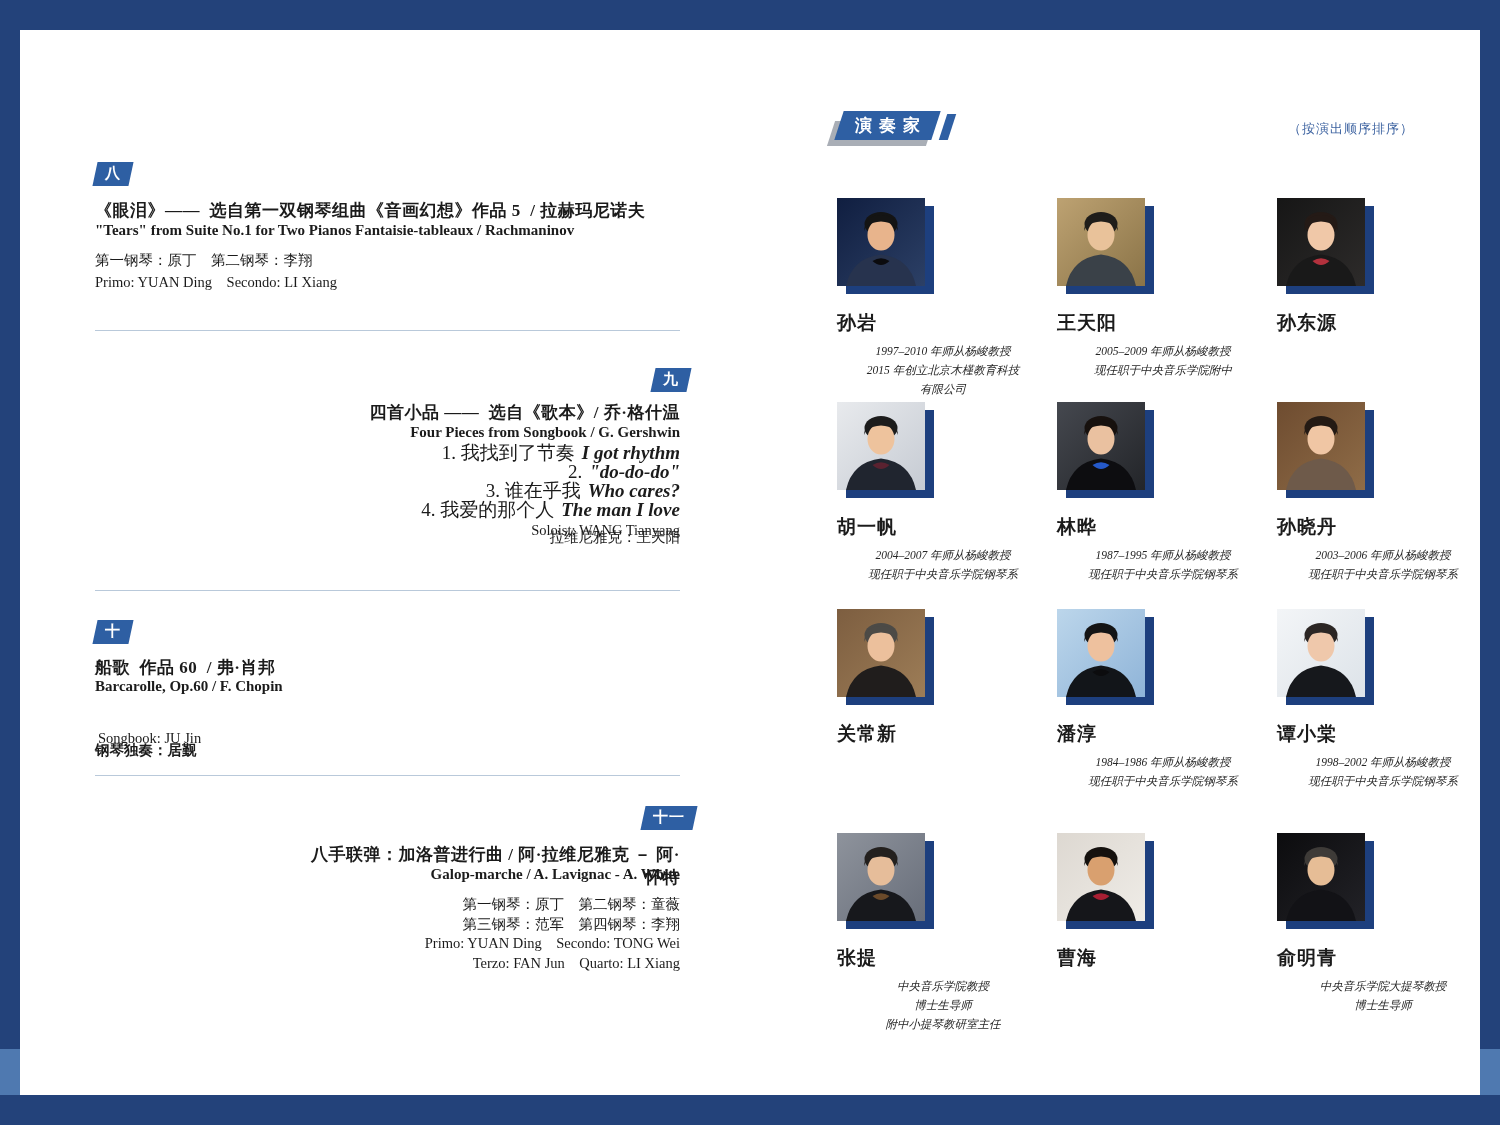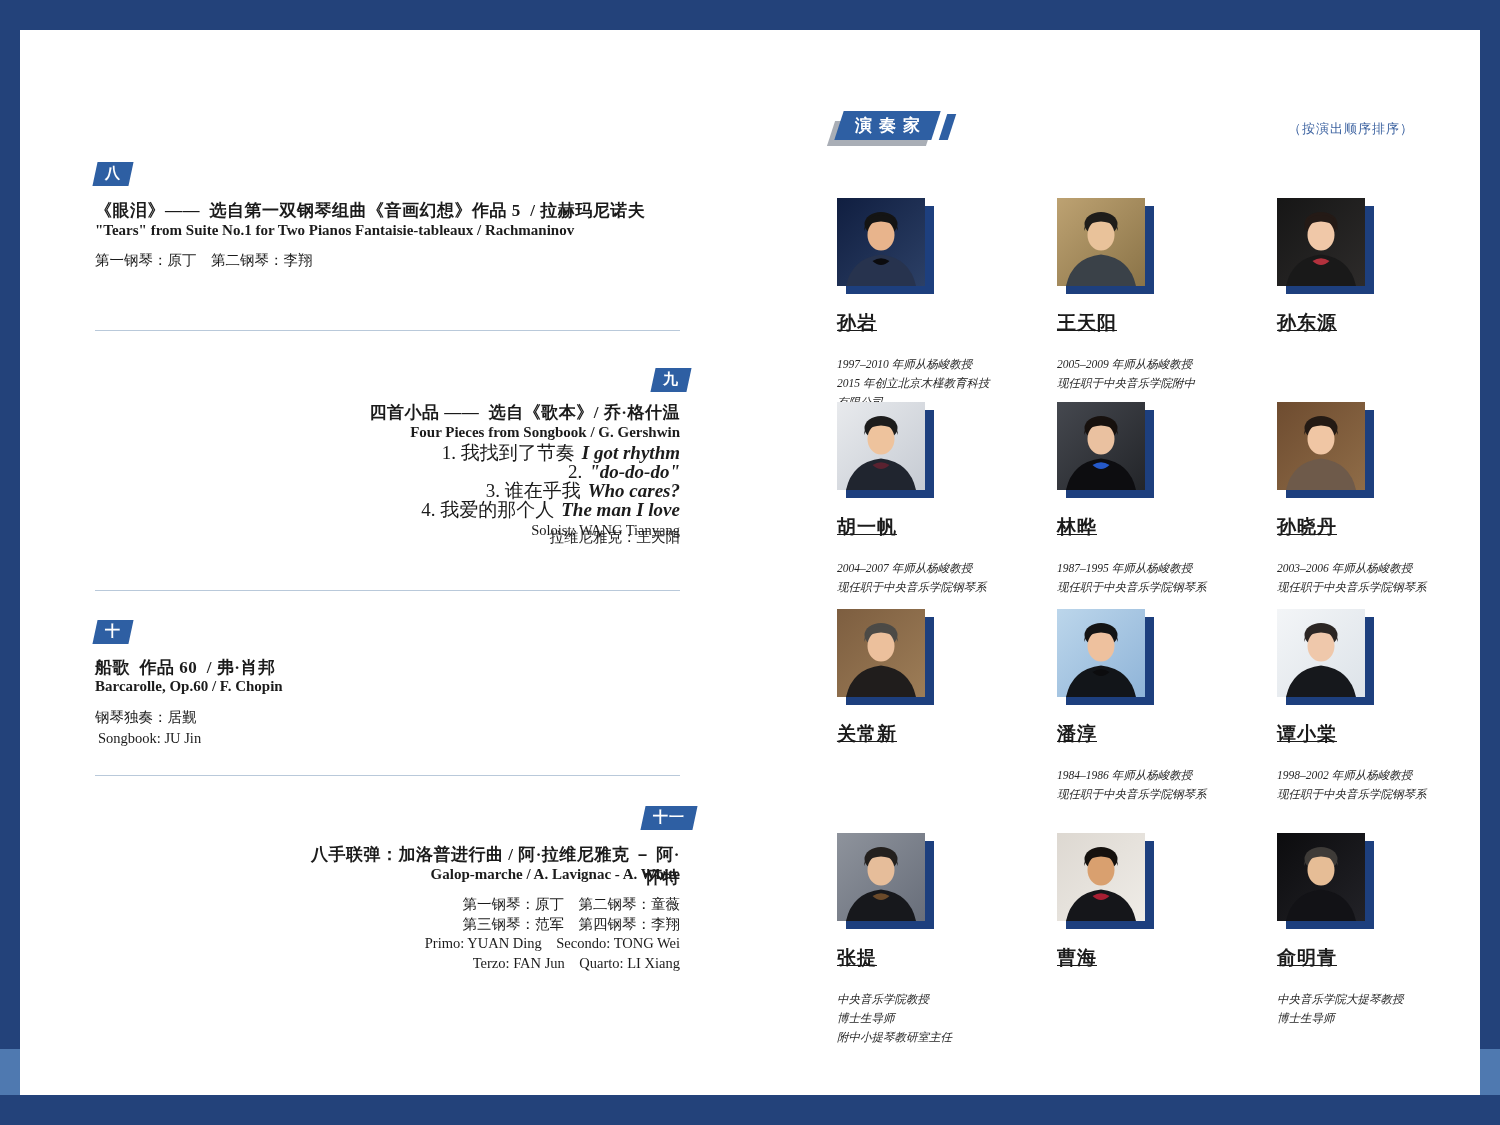--- a/index.html
+++ b/index.html
@@ -70,53 +70,54 @@
   .order-note{
     position:absolute;left:1288px;top:120px;color:var(--note-blue);
     font-size:13px;letter-spacing:1px;
   }
 
   
   .performer-card{position:absolute;width:212px;}
   .photo-wrap{position:relative;width:98px;height:97px;}
   .photo-shadow{position:absolute;left:9px;top:8px;width:88px;height:88px;background:var(--shadow-navy);}
   .photo{position:absolute;left:0;top:0;width:88px;height:88px;overflow:hidden;}
-  .performer-name{margin-top:15px;font-weight:bold;font-size:19px;letter-spacing:1px;text-decoration:underline;}
-  .performer-bio{margin-top:19px;font-size:11.5px;font-style:italic;line-height:1.65;color:#262626;}
+  .performer-name{margin-top:15px;font-weight:bold;font-size:19px;letter-spacing:1px;}
+  .performer-bio{margin-top:6px;font-size:11.5px;font-style:italic;line-height:1.65;color:#262626;text-align:center;}
 </style>
 </head>
 <body>
 
 <div class="canvas">
 
   <div class="bar-top"></div>
   <div class="bar-bottom"></div>
   <div class="strip left"></div>
   <div class="strip right"></div>
   <div class="strip-accent left"></div>
   <div class="strip-accent right"></div>
 
   <div class="badge" style="left:95px;top:162px;"><span class="t">八</span></div>
   <div class="txt zh-title" style="left:95px;top:199px;width:585px;">《眼泪》——  选自第一双钢琴组曲《音画幻想》作品 5  / 拉赫玛尼诺夫</div>
   <div class="txt en-title" style="left:95px;top:222px;width:585px;">"Tears" from Suite No.1 for Two Pianos Fantaisie-tableaux / Rachmaninov</div>
   <div class="txt body-line" style="left:95px;top:251px;width:585px;">第一钢琴：原丁　第二钢琴：李翔</div>
+  <div class="txt body-line" style="left:95px;top:273px;width:585px;">Primo: YUAN Ding　Secondo: LI Xiang</div>
   <div class="divider" style="top:330px;"></div>
 
   <div class="badge" style="left:653px;top:368px;"><span class="t">九</span></div>
   <div class="txt zh-title right-align" style="left:300px;top:401px;width:380px;">四首小品 ——  选自《歌本》/ 乔·格什温</div>
   <div class="txt en-title right-align" style="left:300px;top:424px;width:380px;">Four Pieces from Songbook / G. Gershwin</div>
   <div class="txt right-align" style="left:300px;top:443px;width:380px;"><div class="piece-line"><span>1. 我找到了节奏</span><span class="en">I got rhythm</span></div><div class="piece-line"><span>2.</span><span class="en">"do-do-do"</span></div><div class="piece-line"><span>3. 谁在乎我</span><span class="en">Who cares?</span></div><div class="piece-line"><span>4. 我爱的那个人</span><span class="en">The man I love</span></div></div>
   <div class="txt body-line right-align" style="left:300px;top:528px;width:380px;">拉维尼雅克：王天阳</div>
   <div class="txt body-line right-align" style="left:300px;top:522px;width:380px;">Soloist: WANG Tianyang</div>
   <div class="divider" style="top:590px;"></div>
 
   <div class="badge" style="left:95px;top:620px;"><span class="t">十</span></div>
   <div class="txt zh-title" style="left:95px;top:656px;width:585px;">船歌  作品 60  / 弗·肖邦</div>
   <div class="txt en-title" style="left:95px;top:678px;width:585px;">Barcarolle, Op.60 / F. Chopin</div>
-  <div class="txt body-line" style="left:95px;top:708px;width:585px;">钢琴独奏：居觐</div>
+  <div class="txt body-line" style="left:95px;top:741px;width:585px;font-weight:bold;">钢琴独奏：居觐</div>
   <div class="txt body-line" style="left:98px;top:730px;width:585px;">Songbook: JU Jin</div>
   <div class="divider" style="top:775px;"></div>
 
   <div class="badge" style="left:643px;top:806px;"><span class="t">十一</span></div>
   <div class="txt zh-title right-align" style="left:300px;top:843px;width:380px;">八手联弹：加洛普进行曲 / 阿·拉维尼雅克 － 阿·怀特</div>
   <div class="txt en-title right-align" style="left:300px;top:866px;width:380px;">Galop-marche / A. Lavignac - A. White</div>
   <div class="txt right-align" style="left:300px;top:895px;width:380px;"><div class="perf-line">第一钢琴：原丁　第二钢琴：童薇</div><div class="perf-line">第三钢琴：范军　第四钢琴：李翔</div><div class="perf-line">Primo: YUAN Ding　Secondo: TONG Wei</div><div class="perf-line">Terzo: FAN Jun　Quarto: LI Xiang</div></div>
 
   <div class="banner-shadow"></div>
   <div class="banner-main">

